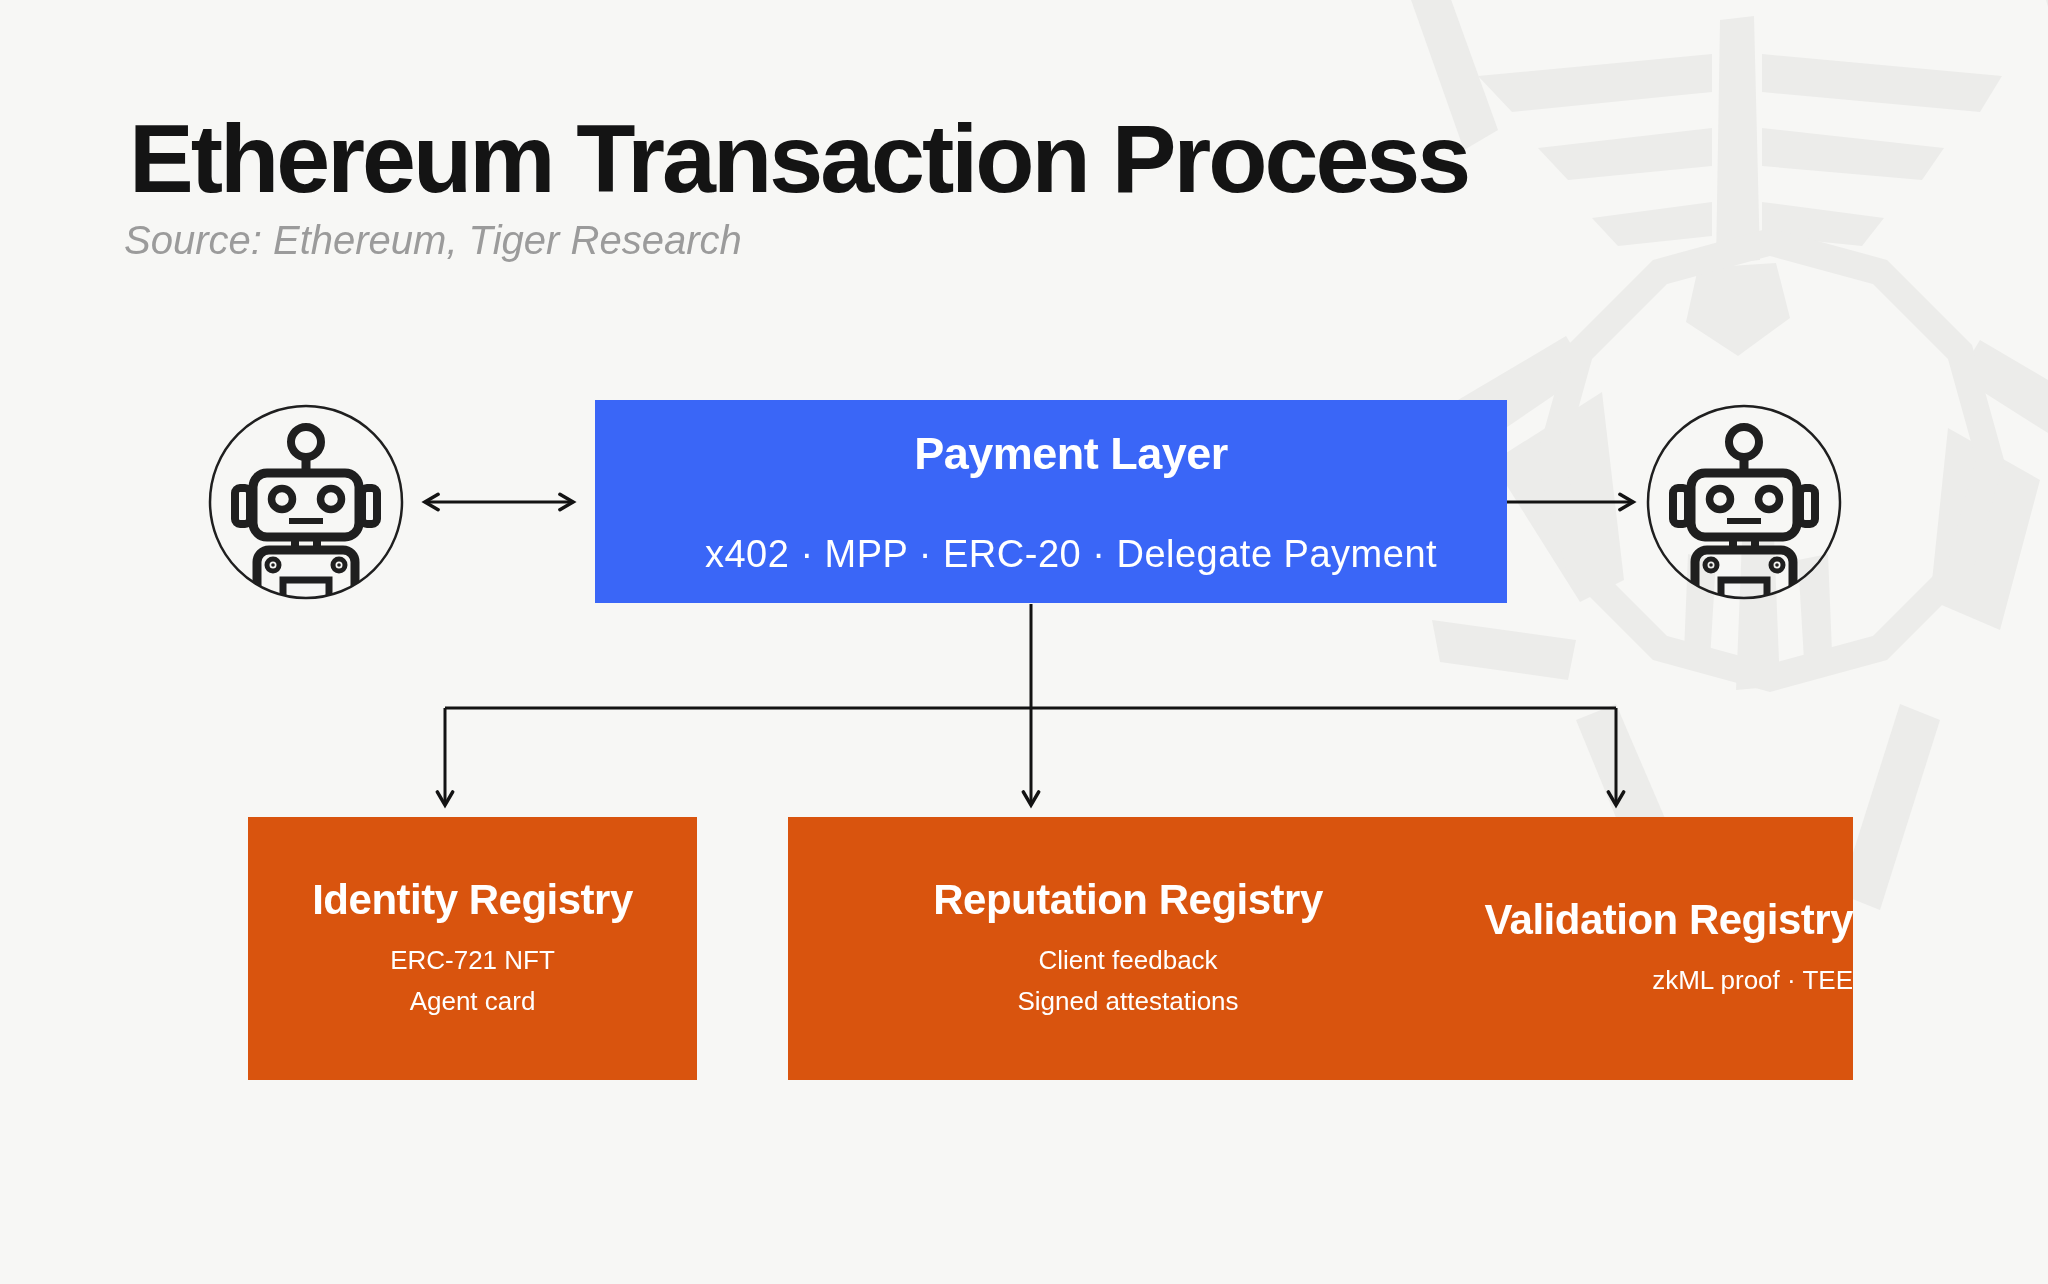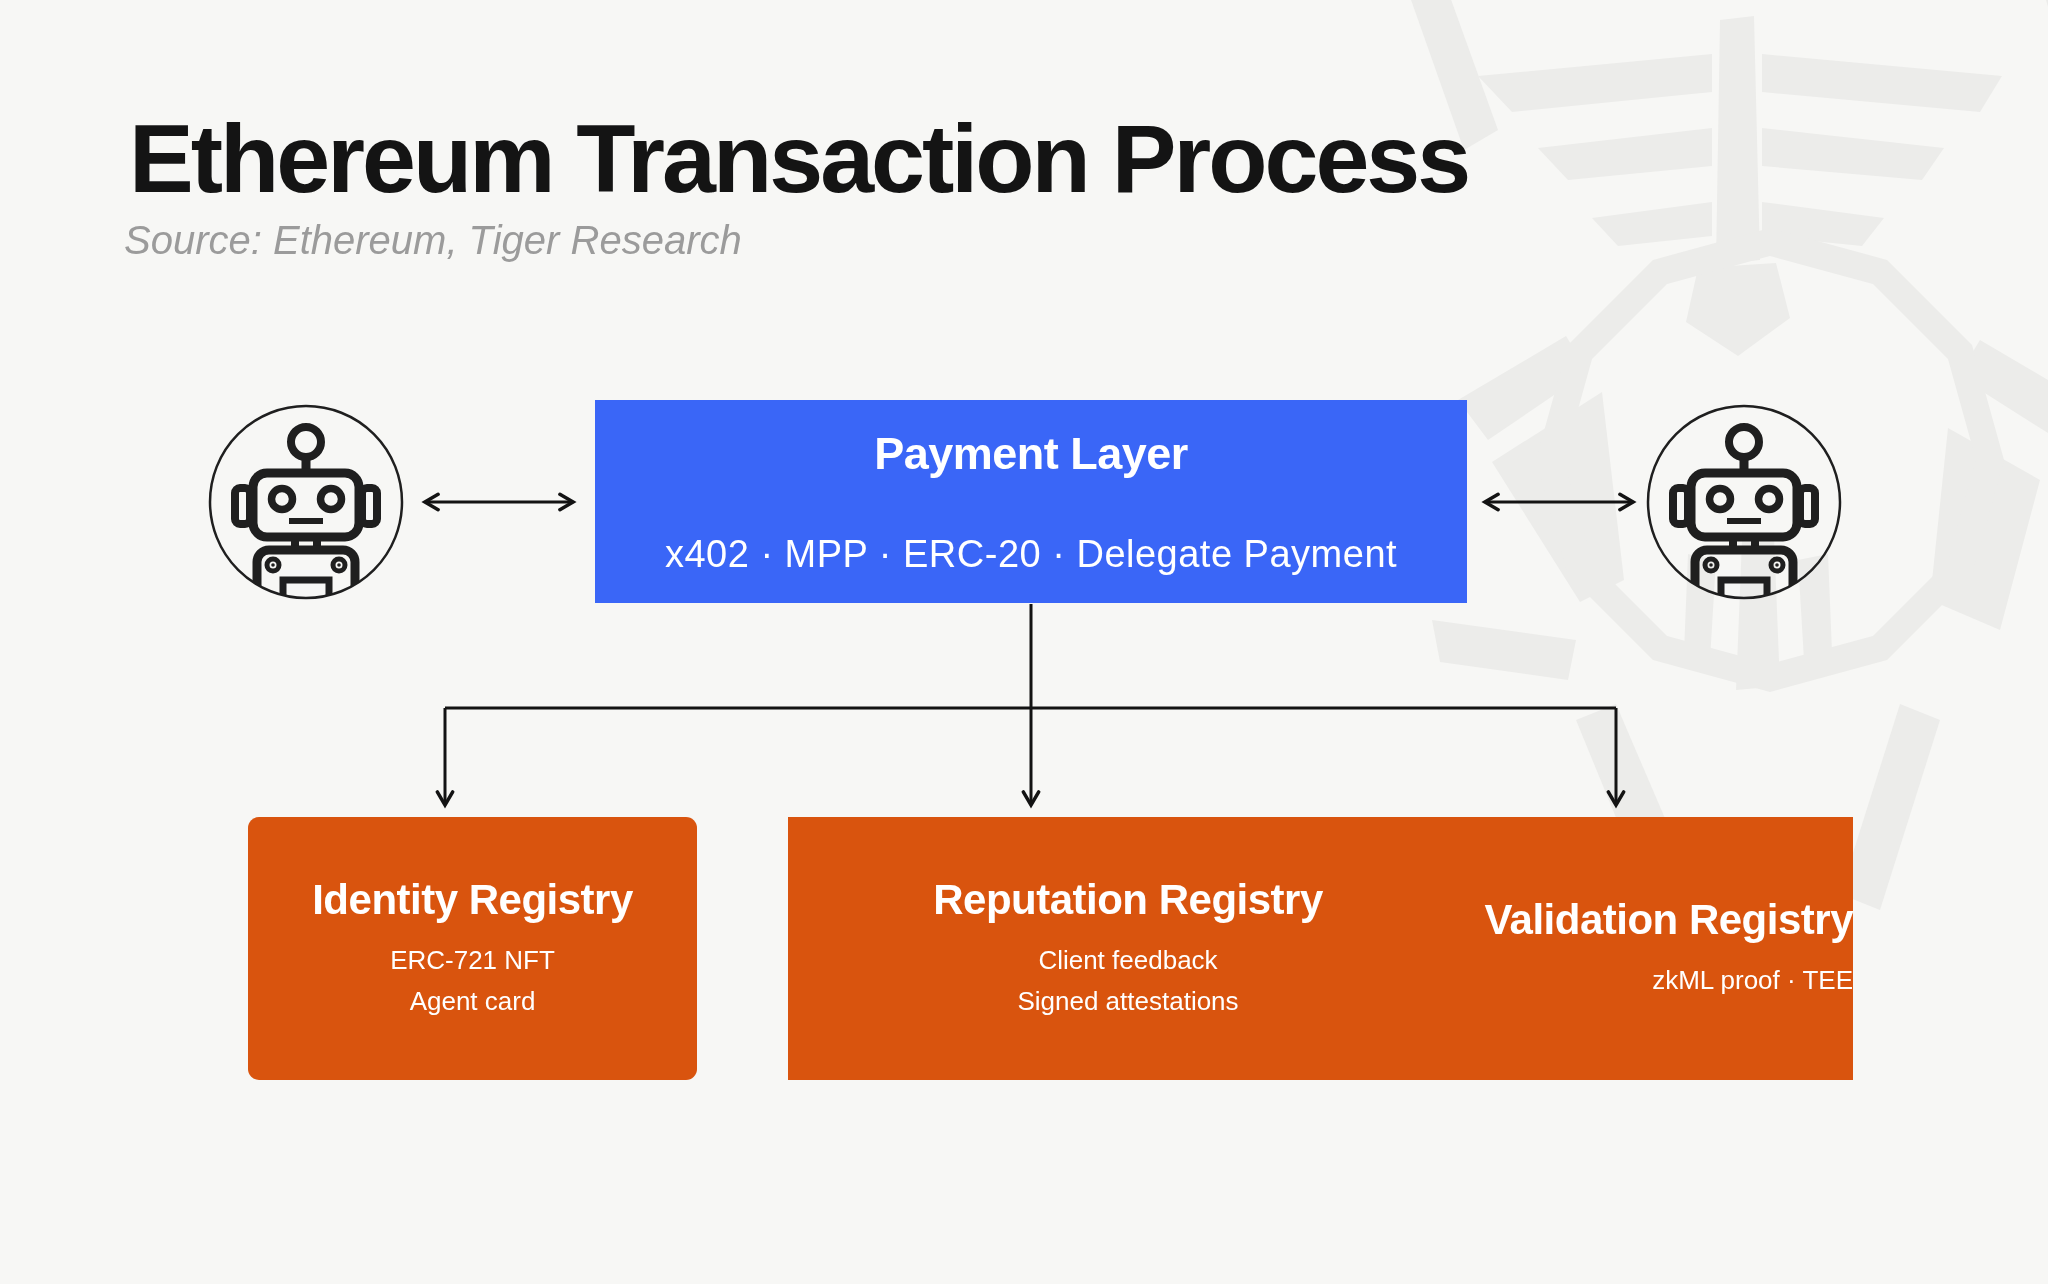--- a/index.html
+++ b/index.html
@@ -32,32 +32,32 @@
   
   .agent{position:absolute;width:200px;height:200px;}
   .agent-left{left:206px;top:402px;}
   .agent-right{left:1644px;top:402px;}
   .agent svg{width:100%;height:100%;display:block;}
   
   .payment-box{
     position:absolute;left:595px;top:400px;width:872px;height:203px;
     background:var(--accent_blue,#3a66f7);
     display:flex;flex-direction:column;align-items:center;justify-content:center;
-    gap:18px;color:var(--text_white,#ffffff);text-align:center;
+    gap:18px;color:var(--text_white,#ffffff);text-align:center;padding-left:40px;
   }
   .payment-title{font-size:45px;font-weight:800;letter-spacing:-0.5px;}
   .payment-sub{font-size:38px;font-weight:400;letter-spacing:0.5px;margin-top:35px;}
   
   .registry-box{
     position:absolute;top:817px;height:263px;
     background:var(--accent_orange,#d9540e);
     display:flex;flex-direction:column;align-items:center;justify-content:center;
     color:var(--text_white,#ffffff);text-align:center;
   }
-  .box-identity{left:248px;width:449px;border-radius:11px;}
+  .box-identity{left:248px;width:449px;}
   .box-reputation{left:788px;width:680px;}
   .box-validation{left:1375px;width:478px;align-items:flex-end;}
   .reg-title{font-size:42px;font-weight:800;letter-spacing:-0.5px;margin-bottom:16px;}
   .reg-line{font-size:26px;font-weight:400;line-height:1.55;}
   .defs-hidden{position:absolute;width:0;height:0;overflow:hidden;}
 </style>
 </head>
 <body>
 
 <svg class="defs-hidden" aria-hidden="true">

